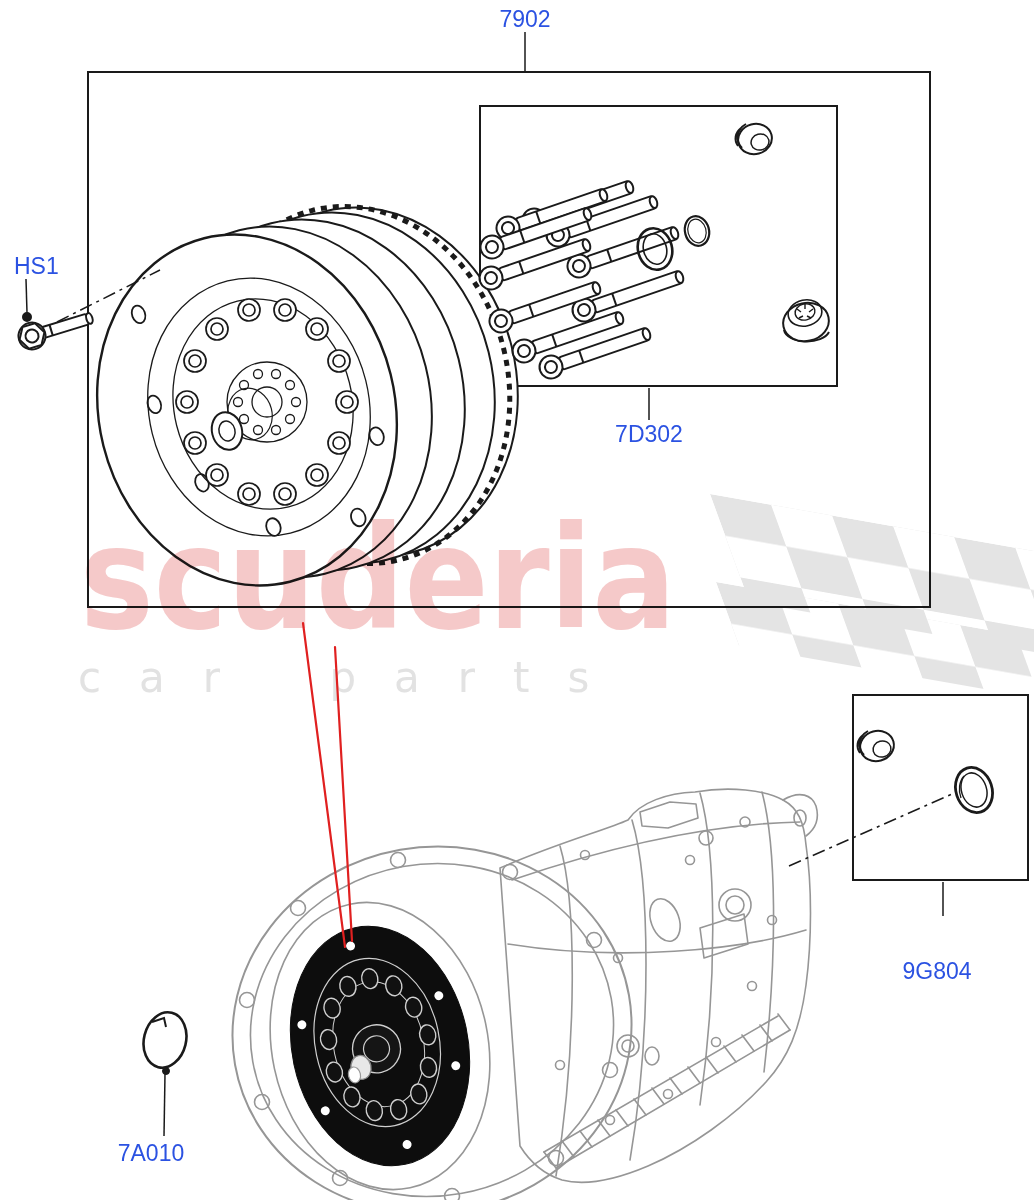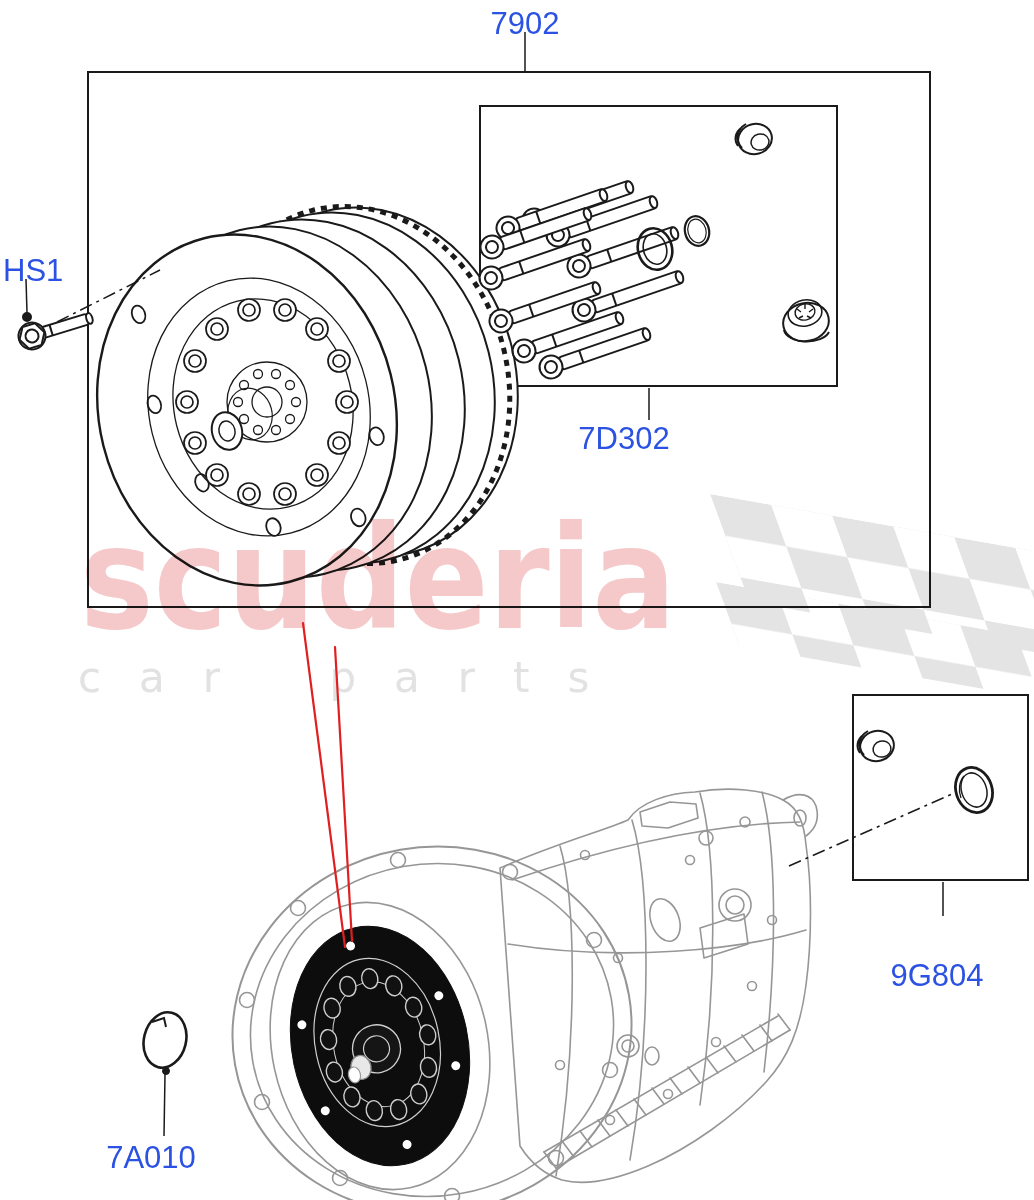--- a/index.html
+++ b/index.html
@@ -16,21 +16,21 @@
   body{
     width:1034px;height:1200px;position:relative;overflow:hidden;
     background:var(--page-bg);
     font-family:"Liberation Sans", sans-serif;
   }
   #stage{position:absolute;left:0;top:0;width:1034px;height:1200px;}
   svg{position:absolute;left:0;top:0;}
   .part-label{
     position:absolute;
     color:var(--label-blue);
-    font-size:31px;
+    font-size:23px;
     font-family:"Liberation Sans", sans-serif;
     white-space:nowrap;
     cursor:pointer;
     user-select:none;
     line-height:1.1;
   }
   .center{transform:translateX(-50%);}
   .wm{mix-blend-mode:multiply;}
   .brand-text{
     font-family:"DejaVu Sans", sans-serif;
@@ -328,18 +328,18 @@
     <text class="tag-text" x="78" y="692" font-size="42">car parts</text>
   </g>
 
   <g stroke="var(--callout-red)" stroke-width="2.2" stroke-linecap="round" fill="none">
     <path d="M 303,623 L 345,947"></path>
     <path d="M 335,647 L 352,941"></path>
   </g>
 </svg>
 
 <div class="part-label center" style="left:525px;top:7px;">7902</div>
-<div class="part-label" style="left:3px;top:254px;">HS1</div>
-<div class="part-label center" style="left:624px;top:422px;">7D302</div>
+<div class="part-label" style="left:14px;top:254px;">HS1</div>
+<div class="part-label center" style="left:649px;top:422px;">7D302</div>
 <div class="part-label center" style="left:937px;top:923px;margin-top:36px;">9G804</div>
 <div class="part-label center" style="left:151px;top:1141px;">7A010</div>
 
 </div>
 
 </body></html>

